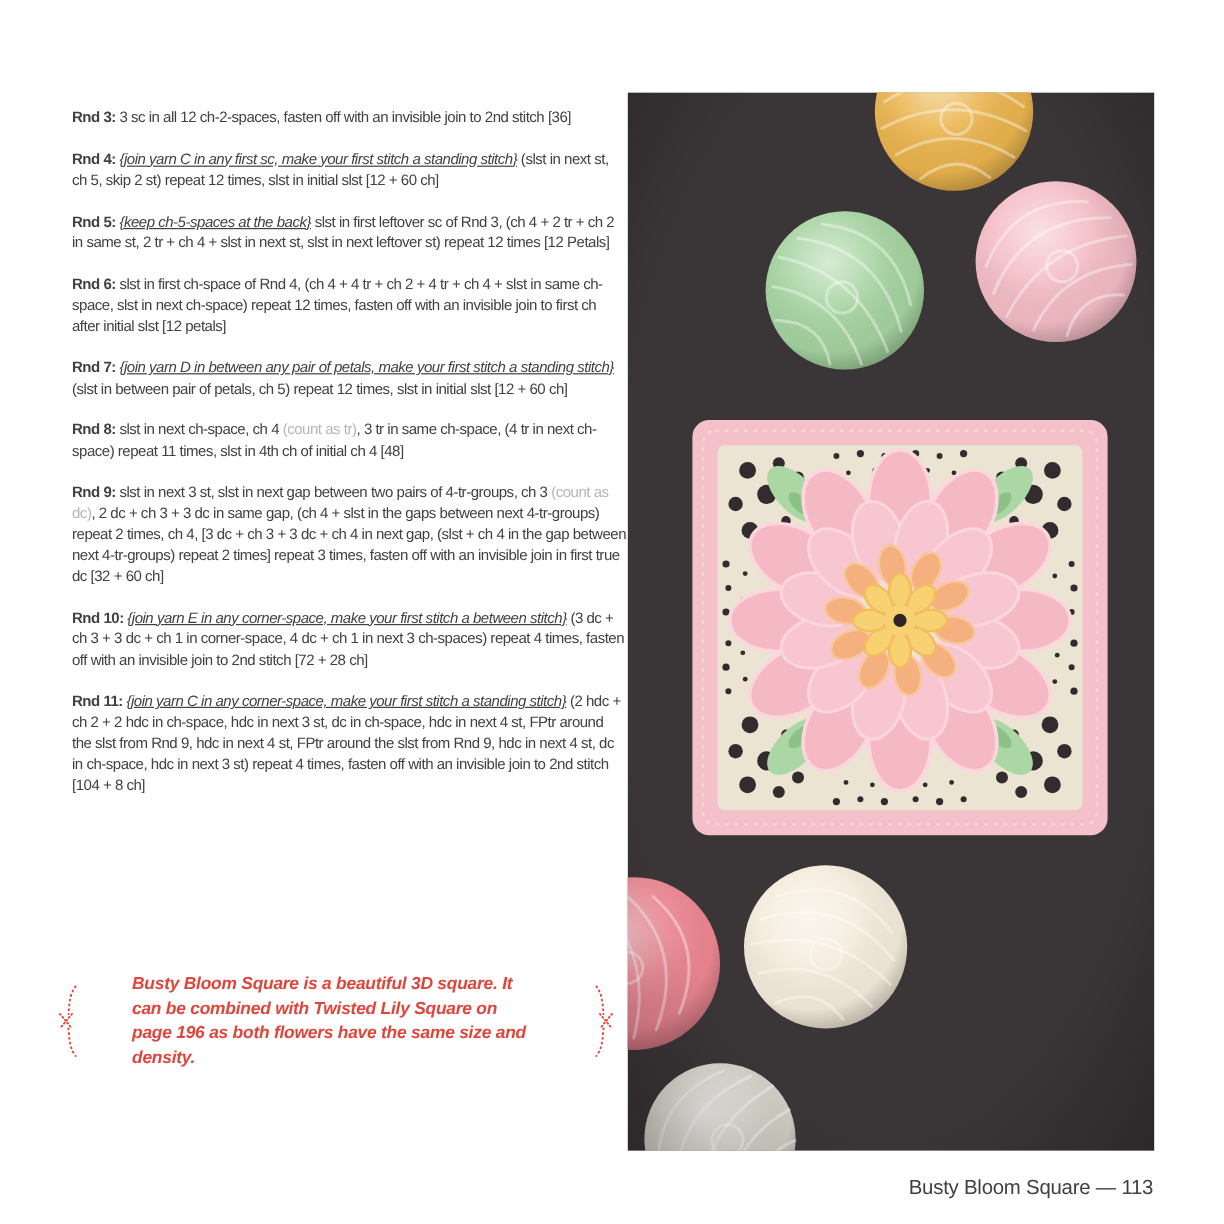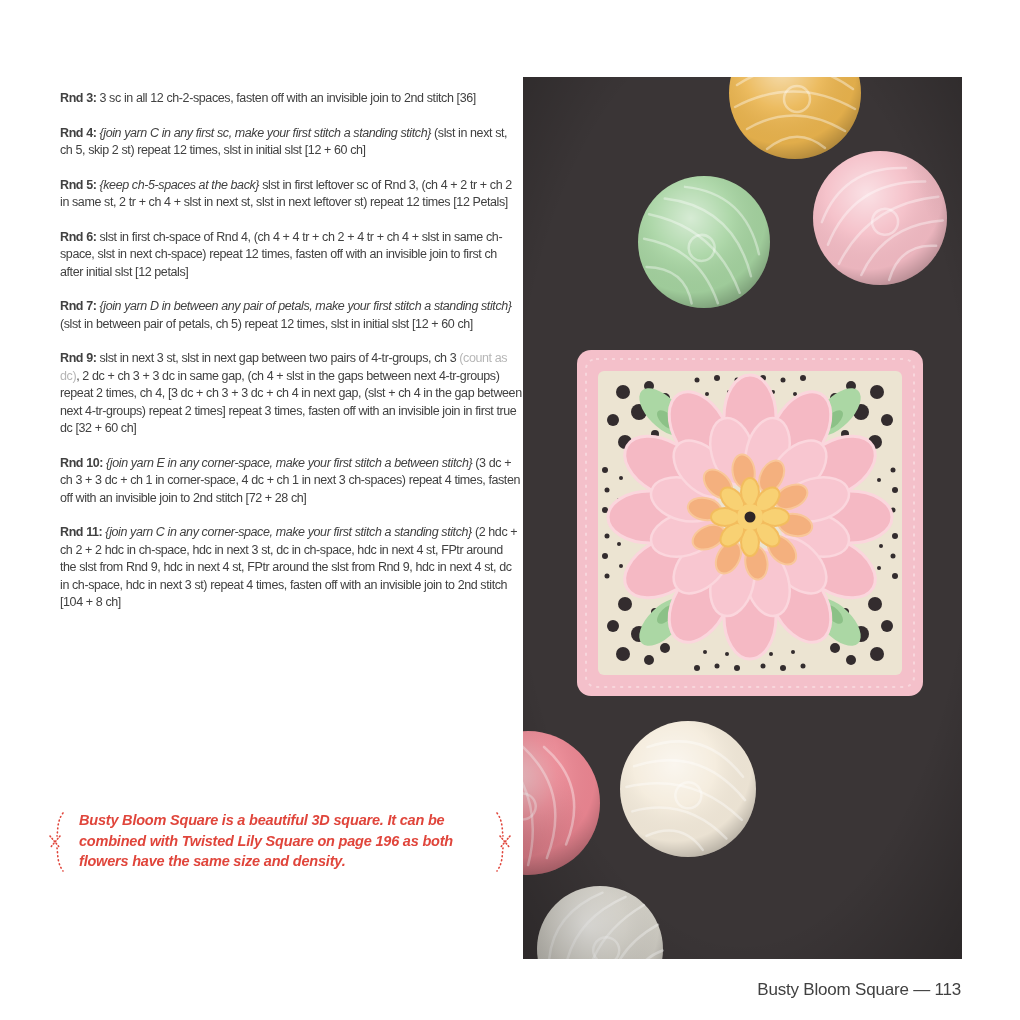--- a/index.html
+++ b/index.html
@@ -4,25 +4,25 @@
 <style>
   html,body{margin:0;padding:0;background:#ffffff;}
   .page{position:relative;width:1020px;height:1020px;background:var(--page_background,#fff);
         overflow:hidden;font-family:"Liberation Sans",sans-serif;}
 
   
   .instructions{position:absolute;left:60px;top:90px;width:462px;
                 font-size:12.5px;line-height:17.5px;letter-spacing:-0.4px;color:var(--text);}
   .rnd{margin:0 0 17px 0;}
   .rnd-label{font-weight:bold;margin-right:3px;color:var(--text);}
-  .seg-italic{font-style:italic;}
+  .seg-italic{font-style:italic;text-decoration:underline;}
   .seg-gray{color:var(--muted);}
 
   
-  .tip{position:absolute;left:44px;top:810px;width:472px;display:flex;}
+  .tip{position:absolute;left:44px;top:810px;width:472px;display:flex;align-items:center;gap:31px;}
   .tip-text{margin:0 9px;width:404px;font-size:14.5px;line-height:20.5px;
             font-weight:bold;font-style:italic;letter-spacing:-0.2px;color:var(--accent_red);}
   .brace{width:26px;height:64px;flex:0 0 auto;}
   .brace path{stroke:var(--accent_red);stroke-width:1.6;fill:none;stroke-linecap:round;}
 
   
   .photo{position:absolute;left:523px;top:77px;width:439px;height:882px;}
   .photo svg{display:block;width:100%;height:100%;}
   .bg{fill:var(--photo_bg);}
   .c-yellow{fill:var(--yarn_yellow);} .c-green{fill:var(--yarn_green);}
@@ -52,20 +52,21 @@
     <p class="rnd"><b class="rnd-label">Rnd 3:</b><span class="rnd-body"><span class="seg-normal">3 sc in all 12 ch-2-spaces, fasten off with an invisible join to 2nd stitch [36]</span></span></p>
 
     <p class="rnd"><b class="rnd-label">Rnd 4:</b><span class="rnd-body"><span class="seg-italic">{join yarn C in any first sc, make your first stitch a standing stitch}</span><span class="seg-normal"> (slst in next st, ch 5, skip 2 st) repeat 12 times, slst in initial slst [12 + 60 ch]</span></span></p>
 
     <p class="rnd"><b class="rnd-label">Rnd 5:</b><span class="rnd-body"><span class="seg-italic">{keep ch-5-spaces at the back}</span><span class="seg-normal"> slst in first leftover sc of Rnd 3, (ch 4 + 2 tr + ch 2 in same st, 2 tr + ch 4 + slst in next st, slst in next leftover st) repeat 12 times [12 Petals]</span></span></p>
 
     <p class="rnd"><b class="rnd-label">Rnd 6:</b><span class="rnd-body"><span class="seg-normal">slst in first ch-space of Rnd 4, (ch 4 + 4 tr + ch 2 + 4 tr + ch 4 + slst in same ch-space, slst in next ch-space) repeat 12 times, fasten off with an invisible join to first ch after initial slst [12 petals]</span></span></p>
 
     <p class="rnd"><b class="rnd-label">Rnd 7:</b><span class="rnd-body"><span class="seg-italic">{join yarn D in between any pair of petals, make your first stitch a standing stitch}</span><span class="seg-normal"> (slst in between pair of petals, ch 5) repeat 12 times, slst in initial slst [12 + 60 ch]</span></span></p>
 
+    <p class="rnd"><b class="rnd-label">Rnd 8:</b><span class="rnd-body"><span class="seg-normal">slst in next ch-space, ch 4 </span><span class="seg-gray">(count as tr)</span><span class="seg-normal">, 3 tr in same ch-space, (4 tr in next ch-space) repeat 11 times, slst in 4th ch of initial ch 4 [48]</span></span></p>
 
     <p class="rnd"><b class="rnd-label">Rnd 9:</b><span class="rnd-body"><span class="seg-normal">slst in next 3 st, slst in next gap between two pairs of 4-tr-groups, ch 3 </span><span class="seg-gray">(count as dc)</span><span class="seg-normal">, 2 dc + ch 3 + 3 dc in same gap, (ch 4 + slst in the gaps between next 4-tr-groups) repeat 2 times, ch 4, [3 dc + ch 3 + 3 dc + ch 4 in next gap, (slst + ch 4 in the gap between next 4-tr-groups) repeat 2 times] repeat 3 times, fasten off with an invisible join in first true dc [32 + 60 ch]</span></span></p>
 
     <p class="rnd"><b class="rnd-label">Rnd 10:</b><span class="rnd-body"><span class="seg-italic">{join yarn E in any corner-space, make your first stitch a between stitch}</span><span class="seg-normal"> (3 dc + ch 3 + 3 dc + ch 1 in corner-space, 4 dc + ch 1 in next 3 ch-spaces) repeat 4 times, fasten off with an invisible join to 2nd stitch [72 + 28 ch]</span></span></p>
 
     <p class="rnd"><b class="rnd-label">Rnd 11:</b><span class="rnd-body"><span class="seg-italic">{join yarn C in any corner-space, make your first stitch a standing stitch}</span><span class="seg-normal"> (2 hdc + ch 2 + 2 hdc in ch-space, hdc in next 3 st, dc in ch-space, hdc in next 4 st, FPtr around the slst from Rnd 9, hdc in next 4 st, FPtr around the slst from Rnd 9, hdc in next 4 st, dc in ch-space, hdc in next 3 st) repeat 4 times, fasten off with an invisible join to 2nd stitch [104 + 8 ch]</span></span></p>
   </div>
 
   <div class="tip">
     <svg class="brace" viewBox="0 0 26 64">

